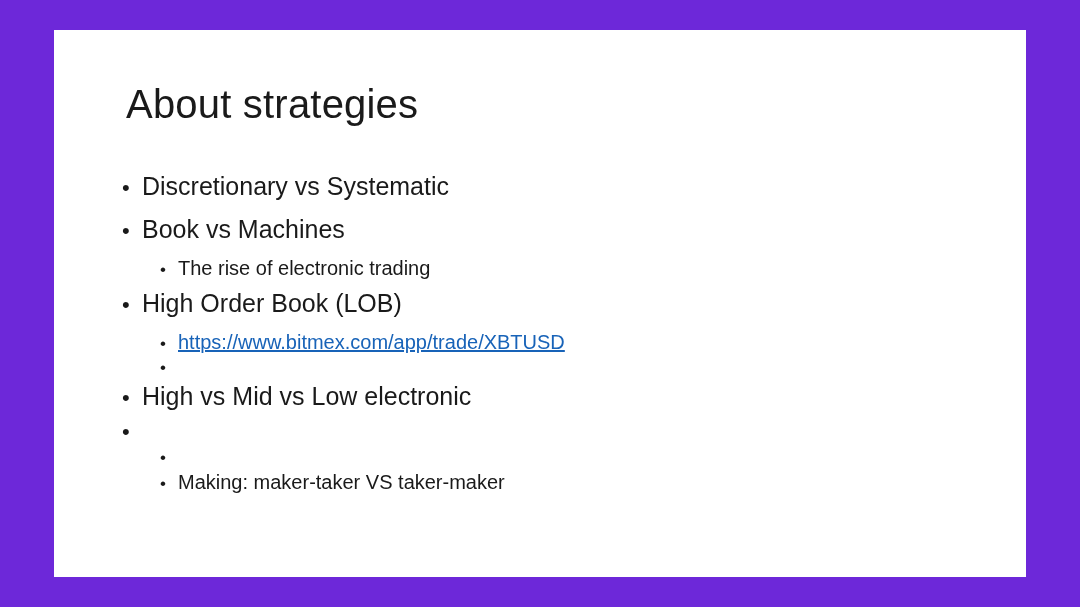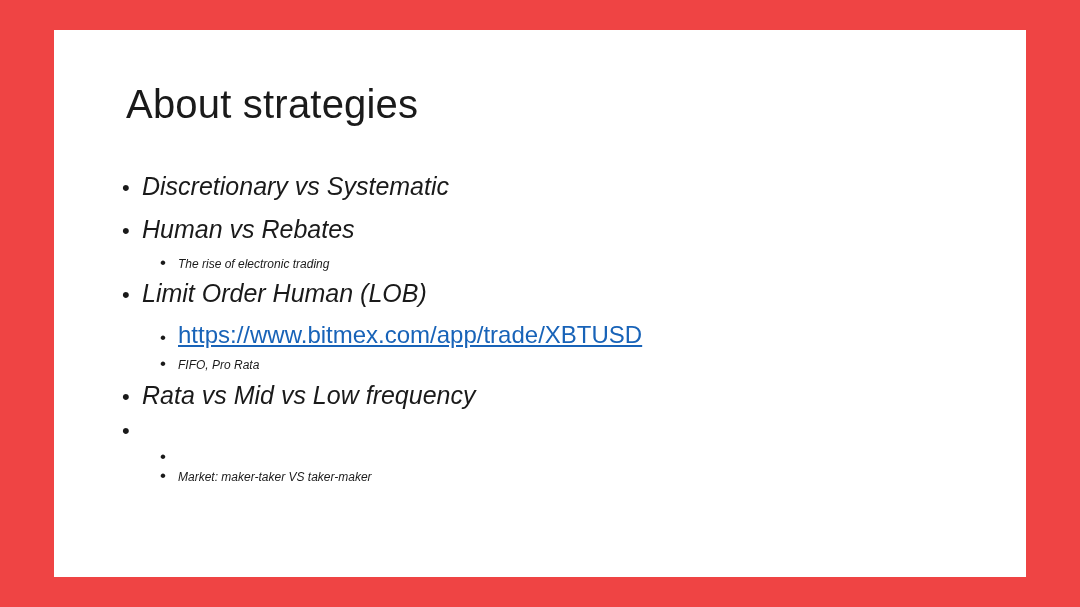--- a/index.html
+++ b/index.html
@@ -10,21 +10,21 @@
     height: 607px;
     overflow: hidden;
   }
   body {
     font-family: "Liberation Sans", sans-serif;
   }
   .stage {
     position: relative;
     width: 1080px;
     height: 607px;
-    background: #ef4444;
+    background: #6d28d9;
   }
   .slide {
     position: absolute;
     left: 54px;
     top: 30px;
     width: 972px;
     height: 547px;
     background: #ffffff;
   }
   .slide-title {
@@ -66,35 +66,34 @@
     font-size: 22px;
     width: 20px;
   }
   .level-2 > .dot {
     font-size: 17px;
     width: 18px;
   }
   .txt {
     color: #1a1a1a;
     white-space: nowrap;
-    font-style: italic;
   }
   .level-1 .txt {
     font-size: 25px;
     line-height: 1.48;
   }
   .level-2 .txt {
-    font-size: 12px;
+    font-size: 20px;
     line-height: 1.45;
   }
   .link {
     color: #1863b8;
     text-decoration: underline;
     cursor: pointer;
-    font-size: 24px;
+    font-size: 20px;
     line-height: 1.45;
     white-space: nowrap;
   }
 </style>
 </head>
 <body>
 
 <div class="stage">
   <div class="slide">
 
@@ -102,56 +101,55 @@
 
     <div class="body-list">
 
       <div class="bullet-row level-1">
         <span class="dot">•</span>
         <span class="txt">Discretionary vs Systematic</span>
       </div>
 
       <div class="bullet-row level-1">
         <span class="dot">•</span>
-        <span class="txt">Human vs Rebates</span>
+        <span class="txt">Book vs Machines</span>
       </div>
 
       <div class="bullet-row level-2">
         <span class="dot">•</span>
         <span class="txt">The rise of electronic trading</span>
       </div>
 
       <div class="bullet-row level-1">
         <span class="dot">•</span>
-        <span class="txt">Limit Order Human (LOB)</span>
+        <span class="txt">High Order Book (LOB)</span>
       </div>
 
       <div class="bullet-row level-2">
         <span class="dot">•</span>
         <a class="link">https://www.bitmex.com/app/trade/XBTUSD</a>
       </div>
 
       <div class="bullet-row level-2">
         <span class="dot">•</span>
-        <span class="txt">FIFO, Pro Rata</span>
       </div>
 
       <div class="bullet-row level-1">
         <span class="dot">•</span>
-        <span class="txt">Rata vs Mid vs Low frequency</span>
+        <span class="txt">High vs Mid vs Low electronic</span>
       </div>
 
       <div class="bullet-row level-1">
         <span class="dot">•</span>
       </div>
 
       <div class="bullet-row level-2">
         <span class="dot">•</span>
       </div>
 
       <div class="bullet-row level-2">
         <span class="dot">•</span>
-        <span class="txt">Market: maker-taker VS taker-maker</span>
+        <span class="txt">Making: maker-taker VS taker-maker</span>
       </div>
 
     </div>
   </div>
 </div>
 
 </body></html>

